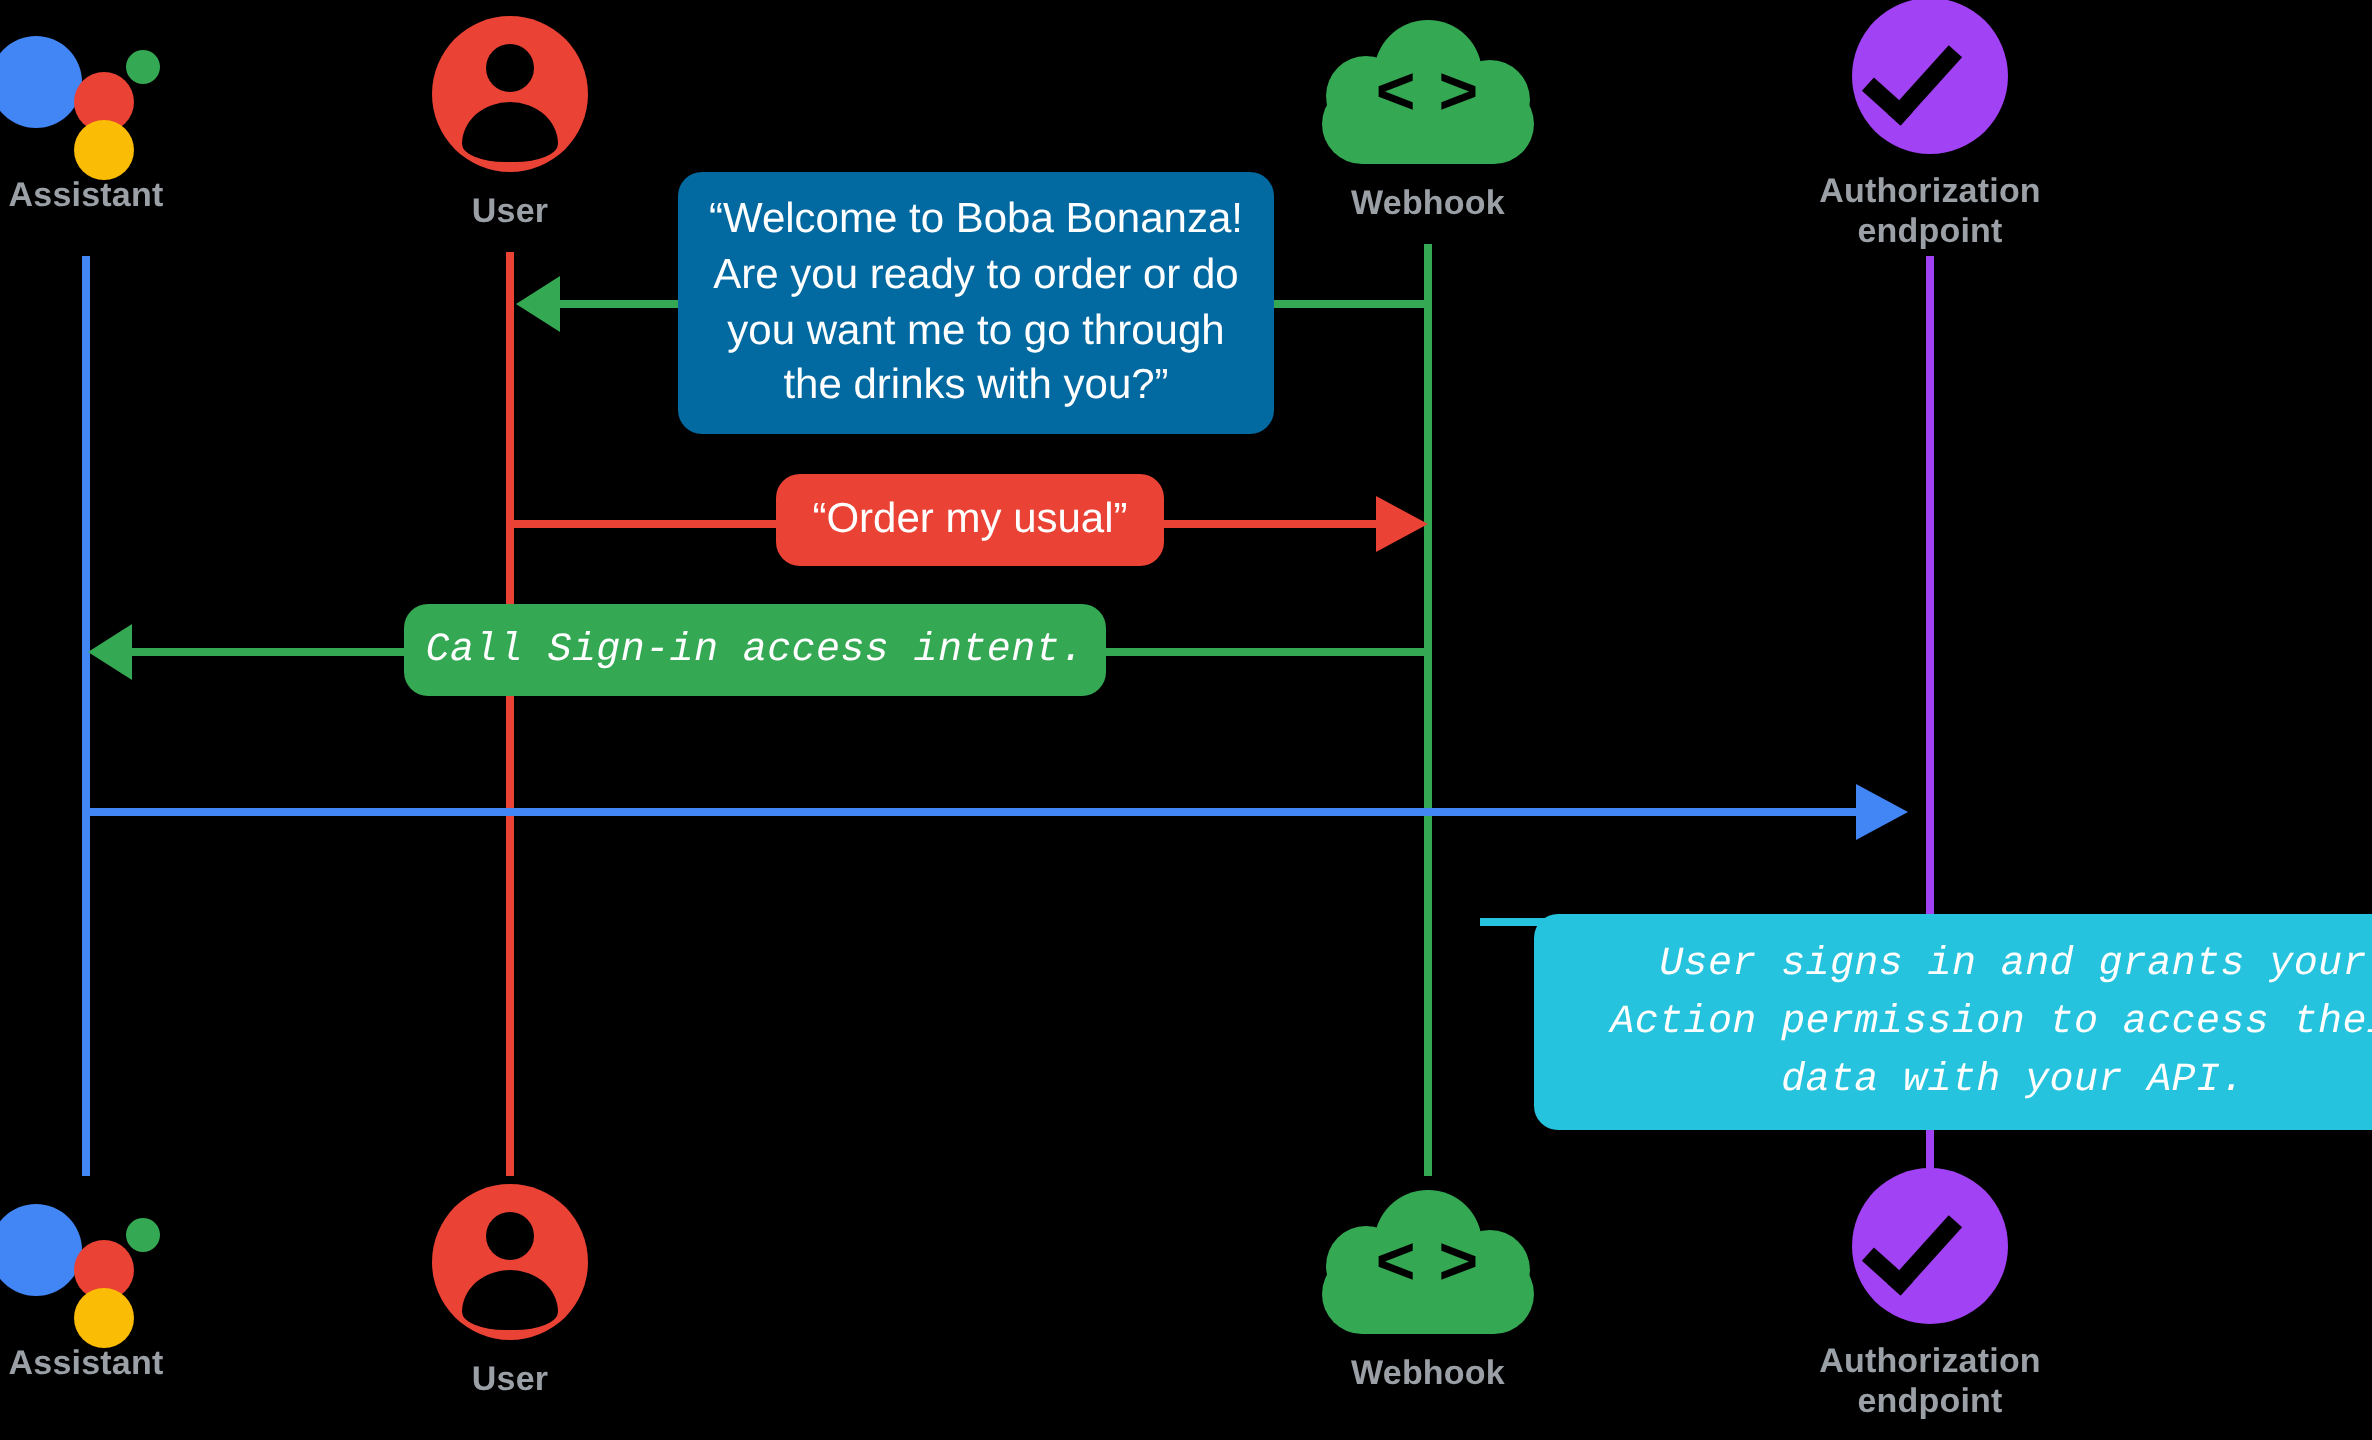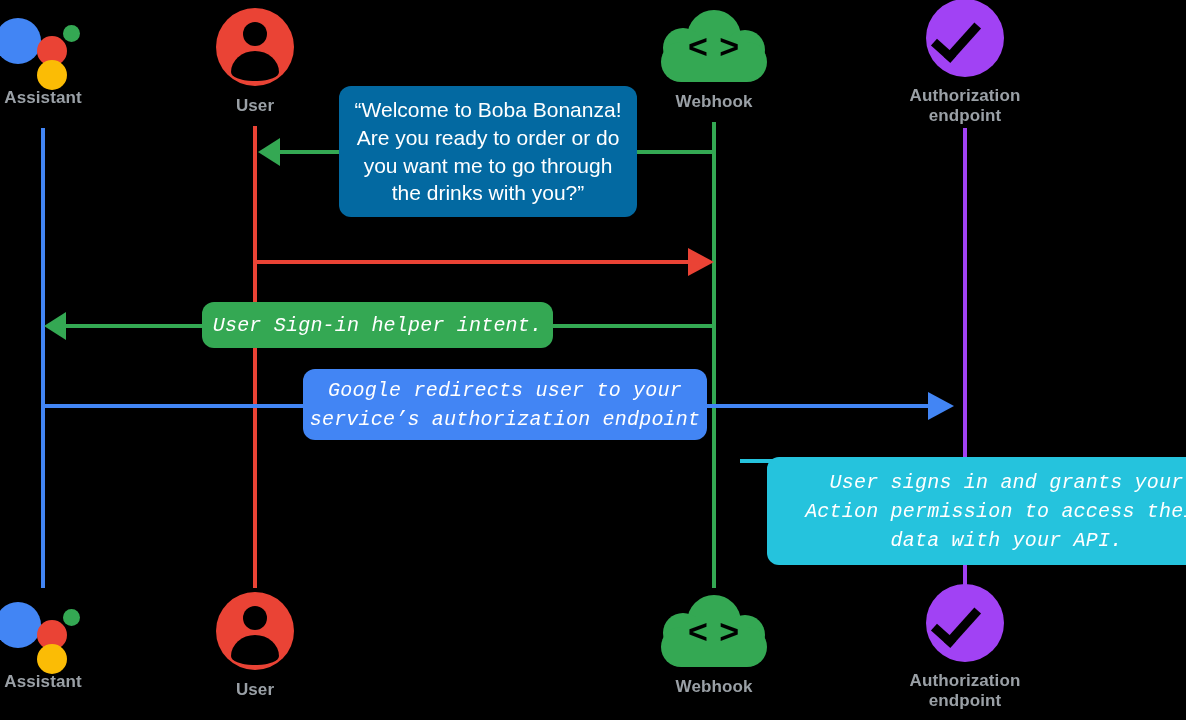--- a/index.html
+++ b/index.html
@@ -186,33 +186,32 @@
   <div class="arrow-head arrow-left" style="left:258px; top:138px; border-right:22px solid #34a853;"></div>
   <div class="bubble sans" style="left:339px; top:86px; width:298px; height:131px; background:#0369a1;">
     <span class="txt">“Welcome to Boba Bonanza!
 Are you ready to order or do
 you want me to go through
 the drinks with you?”</span>
   </div>
 
   <div class="msg-line" style="left:255px; top:260px; width:440px; background:#ea4335;"></div>
   <div class="arrow-head arrow-right" style="left:688px; top:248px; border-left:26px solid #ea4335;"></div>
+  <div class="bubble sans" style="left:388px; top:237px; width:194px; height:46px; background:#ea4335;">
+    <span class="txt">“Order my usual”</span>
+  </div>
 
   <div class="msg-line" style="left:56px; top:324px; width:660px; background:#34a853;"></div>
   <div class="arrow-head arrow-left" style="left:44px; top:312px; border-right:22px solid #34a853;"></div>
   <div class="bubble mono" style="left:202px; top:302px; width:351px; height:46px; background:#34a853;">
-    <span class="txt">User Sign-in helper intent.</span>
+    <span class="txt">Call Sign-in access intent.</span>
   </div>
 
   <div class="msg-line" style="left:41px; top:404px; width:890px; background:#4285f4;"></div>
   <div class="arrow-head arrow-right" style="left:928px; top:392px; border-left:26px solid #4285f4;"></div>
-  <div class="bubble mono" style="left:303px; top:369px; width:404px; height:71px; background:#4285f4;">
-    <span class="txt">Google redirects user to your
-service’s authorization endpoint</span>
-  </div>
 
   <div class="msg-line" style="left:740px; top:459px; width:240px; background:#25c3dd;"></div>
   <div class="bubble mono" style="left:767px; top:457px; width:446px; height:108px; background:#25c3dd;padding-left:33px;">
     <span class="txt">User signs in and grants your
 Action permission to access their
 data with your API.</span>
   </div>
 
   <div class="actor" style="left:-47px; top:592px;">
     <div class="icon-wrap">

